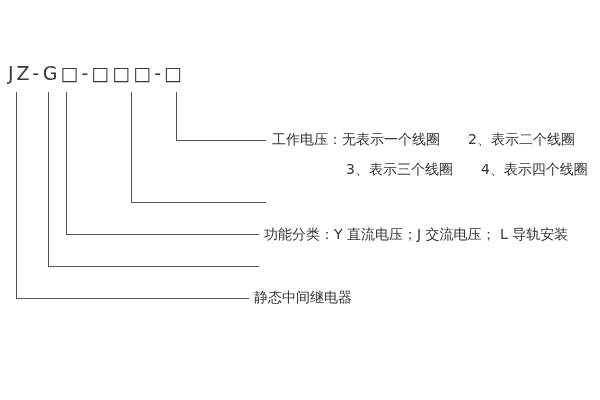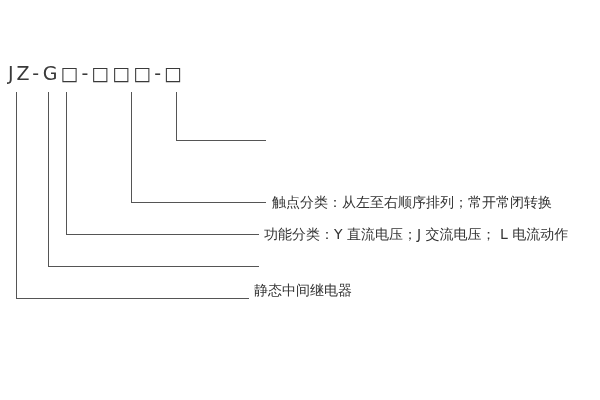--- a/index.html
+++ b/index.html
@@ -51,36 +51,39 @@
   #conn-voltage  { left: 176px; top: 92px; width:  89px; height:  48px; }
   #conn-contact  { left: 131px; top: 92px; width: 134px; height: 110px; }
   #conn-function { left:  66px; top: 92px; width: 192px; height: 142px; }
   #conn-housing  { left:  48px; top: 92px; width: 210px; height: 174px; }
   #conn-relay    { left:  16px; top: 92px; width: 232px; height: 206px; }
 
   #label-voltage  { left: 272px; top: 124px; }
   #label-contact  { left: 272px; top: 192px; }
   #label-function { left: 264px; top: 224px; }
   #label-housing  { left: 264px; top: 256px; }
-  #label-relay    { left: 254px; top: 280px; }
+  #label-relay    { left: 254px; top: 287px; }
 </style>
 </head>
 <body>
 
 <div id="stage">
 
   <div class="model-code">JZ-G□-□□□-□</div>
 
   <div class="connector" id="conn-voltage"></div>
   <div class="connector" id="conn-contact"></div>
   <div class="connector" id="conn-function"></div>
   <div class="connector" id="conn-housing"></div>
   <div class="connector" id="conn-relay"></div>
 
+  <div class="label-multiline" id="label-voltage">
+    <div class="row1">工作电压：无表示一个线圈　　2、表示二个线圈</div>
+    <div class="row2">3、表示三个线圈　　4、表示四个线圈</div>
+  </div>
 
-  <div class="label" id="label-contact">触点分类：从左至右顺序排列；常开常闭转换</div>
 
-  <div class="label" id="label-function">功能分类：Y 直流电压；J 交流电压； L 电流动作</div>
+  <div class="label" id="label-function">功能分类：Y 直流电压；J 交流电压； L 导轨安装</div>
 
 
   <div class="label" id="label-relay">静态中间继电器</div>
 
 </div>
 
 </body></html>

